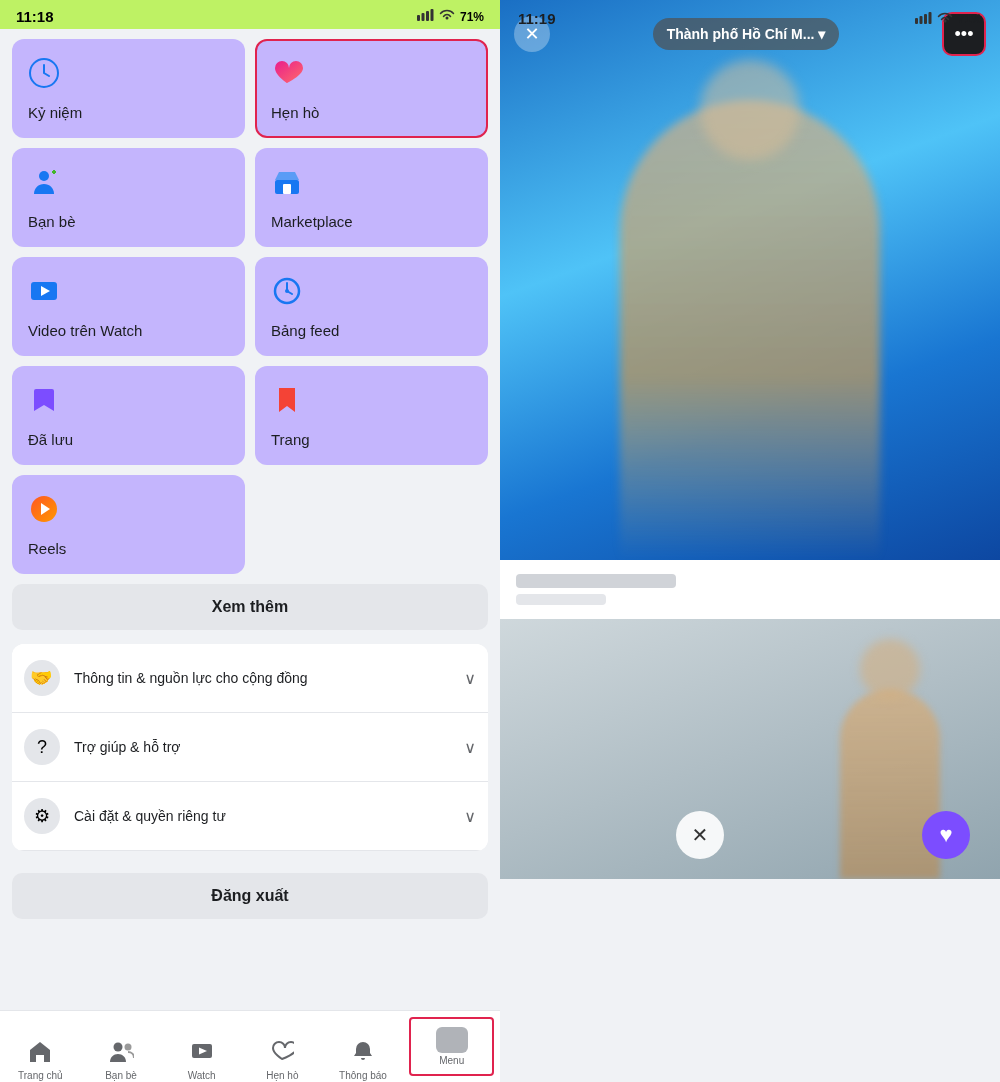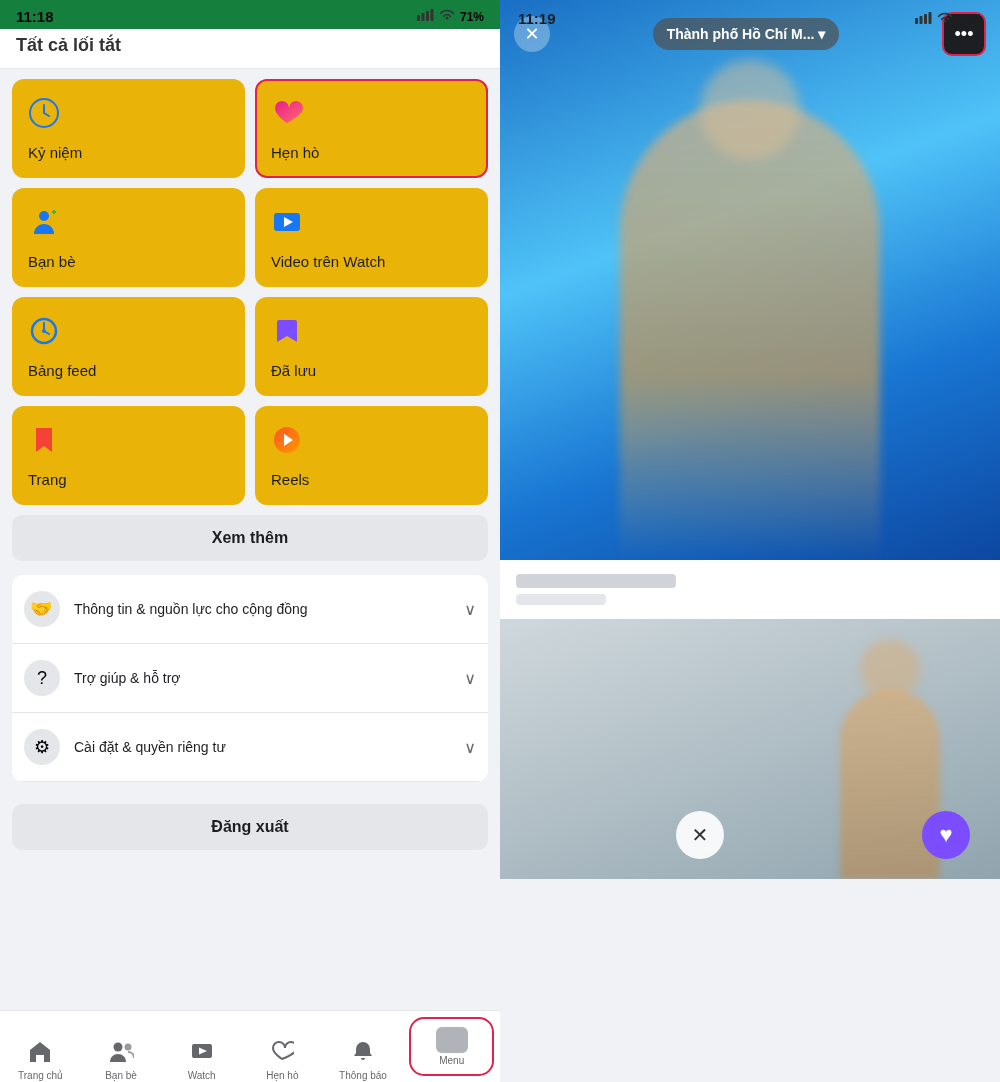--- a/index.html
+++ b/index.html
@@ -16,21 +16,21 @@
     .left-panel {
       width: 500px;
       height: 1082px;
       background: #f0f2f5;
       display: flex;
       flex-direction: column;
       overflow: hidden;
     }
 
     .status-bar-left {
-      background: #15803d;
+      background: #bef264;
       padding: 8px 16px 4px;
       display: flex;
       justify-content: space-between;
       align-items: center;
       font-size: 15px;
       font-weight: 600;
     }
 
     .status-icons {
       display: flex;
@@ -55,21 +55,21 @@
     }
 
     .menu-grid {
       display: grid;
       grid-template-columns: 1fr 1fr;
       gap: 10px;
       margin-bottom: 10px;
     }
 
     .menu-item {
-      background: #eab308;
+      background: #c4b5fd;
       border-radius: 12px;
       padding: 16px 14px 14px;
       cursor: pointer;
       border: 2px solid transparent;
     }
 
     .menu-item.highlighted {
       border: 2.5px solid #e0234e;
     }
 
@@ -190,21 +190,21 @@
       display: flex;
       flex-direction: column;
       align-items: center;
       justify-content: center;
       gap: 2px;
       cursor: pointer;
       font-size: 11px;
       color: #65676b;
       padding: 8px 4px;
       border: 2.5px solid #e0234e;
-      border-radius: 15px;
+      border-radius: 4px;
       margin: 6px;
     }
 
     .menu-avatar {
       width: 32px;
       height: 32px;
       background: #b0b3b8;
       border-radius: 6px;
     }
 
@@ -376,23 +376,20 @@
             <path d="M4.5 7.5Q6 5.5 8 5.5t3.5 2" stroke="#333" stroke-width="1.5" fill="none" stroke-linecap="round"></path>
             <path d="M1.5 4.5Q4 1.5 8 1.5t6.5 3" stroke="#333" stroke-width="1.5" fill="none" stroke-linecap="round"></path>
           </svg>
       </span>
       <span style="font-size:12px;font-weight:700;">
         <span>71</span>%
       </span>
     </div>
   </div>
 
-  <div class="header-title">
-    <span>Tất cả lối tắt</span>
-  </div>
 
   <div class="menu-content">
     <div class="menu-grid">
 
       <div class="menu-item">
         <span class="menu-item-icon">
           <svg width="32" height="32" viewBox="0 0 32 32">
               <circle cx="16" cy="16" r="14" stroke="#1877f2" stroke-width="2" fill="none"></circle>
               <path d="M16 8v8l5 3" stroke="#1877f2" stroke-width="2" stroke-linecap="round" fill="none"></path>
             </svg>
@@ -421,20 +418,30 @@
           <svg width="32" height="32" viewBox="0 0 32 32">
               <circle cx="16" cy="10" r="5" fill="#1877f2"></circle>
               <path d="M6 28c0-6 4.5-10 10-10s10 4 10 10" fill="#1877f2"></path>
               <line x1="24" y1="6" x2="28" y2="6" stroke="#42b72a" stroke-width="2"></line>
               <line x1="26" y1="4" x2="26" y2="8" stroke="#42b72a" stroke-width="2"></line>
             </svg>
         </span>
         <span class="menu-item-label">Bạn bè</span>
       </div>
 
+      <div class="menu-item">
+        <span class="menu-item-icon">
+          <svg width="32" height="32" viewBox="0 0 32 32">
+              <rect x="4" y="14" width="24" height="14" rx="2" fill="#1877f2"></rect>
+              <path d="M4 14l4-8h16l4 8z" fill="#5b9cf6"></path>
+              <rect x="12" y="18" width="8" height="10" rx="1" fill="#fff"></rect>
+            </svg>
+        </span>
+        <span class="menu-item-label">Marketplace</span>
+      </div>
 
       <div class="menu-item">
         <span class="menu-item-icon">
           <svg width="32" height="32" viewBox="0 0 32 32">
               <rect x="3" y="7" width="26" height="18" rx="3" fill="#1877f2"></rect>
               <polygon points="13,11 13,21 22,16" fill="#fff"></polygon>
             </svg>
         </span>
         <span class="menu-item-label">Video trên Watch</span>
       </div>

